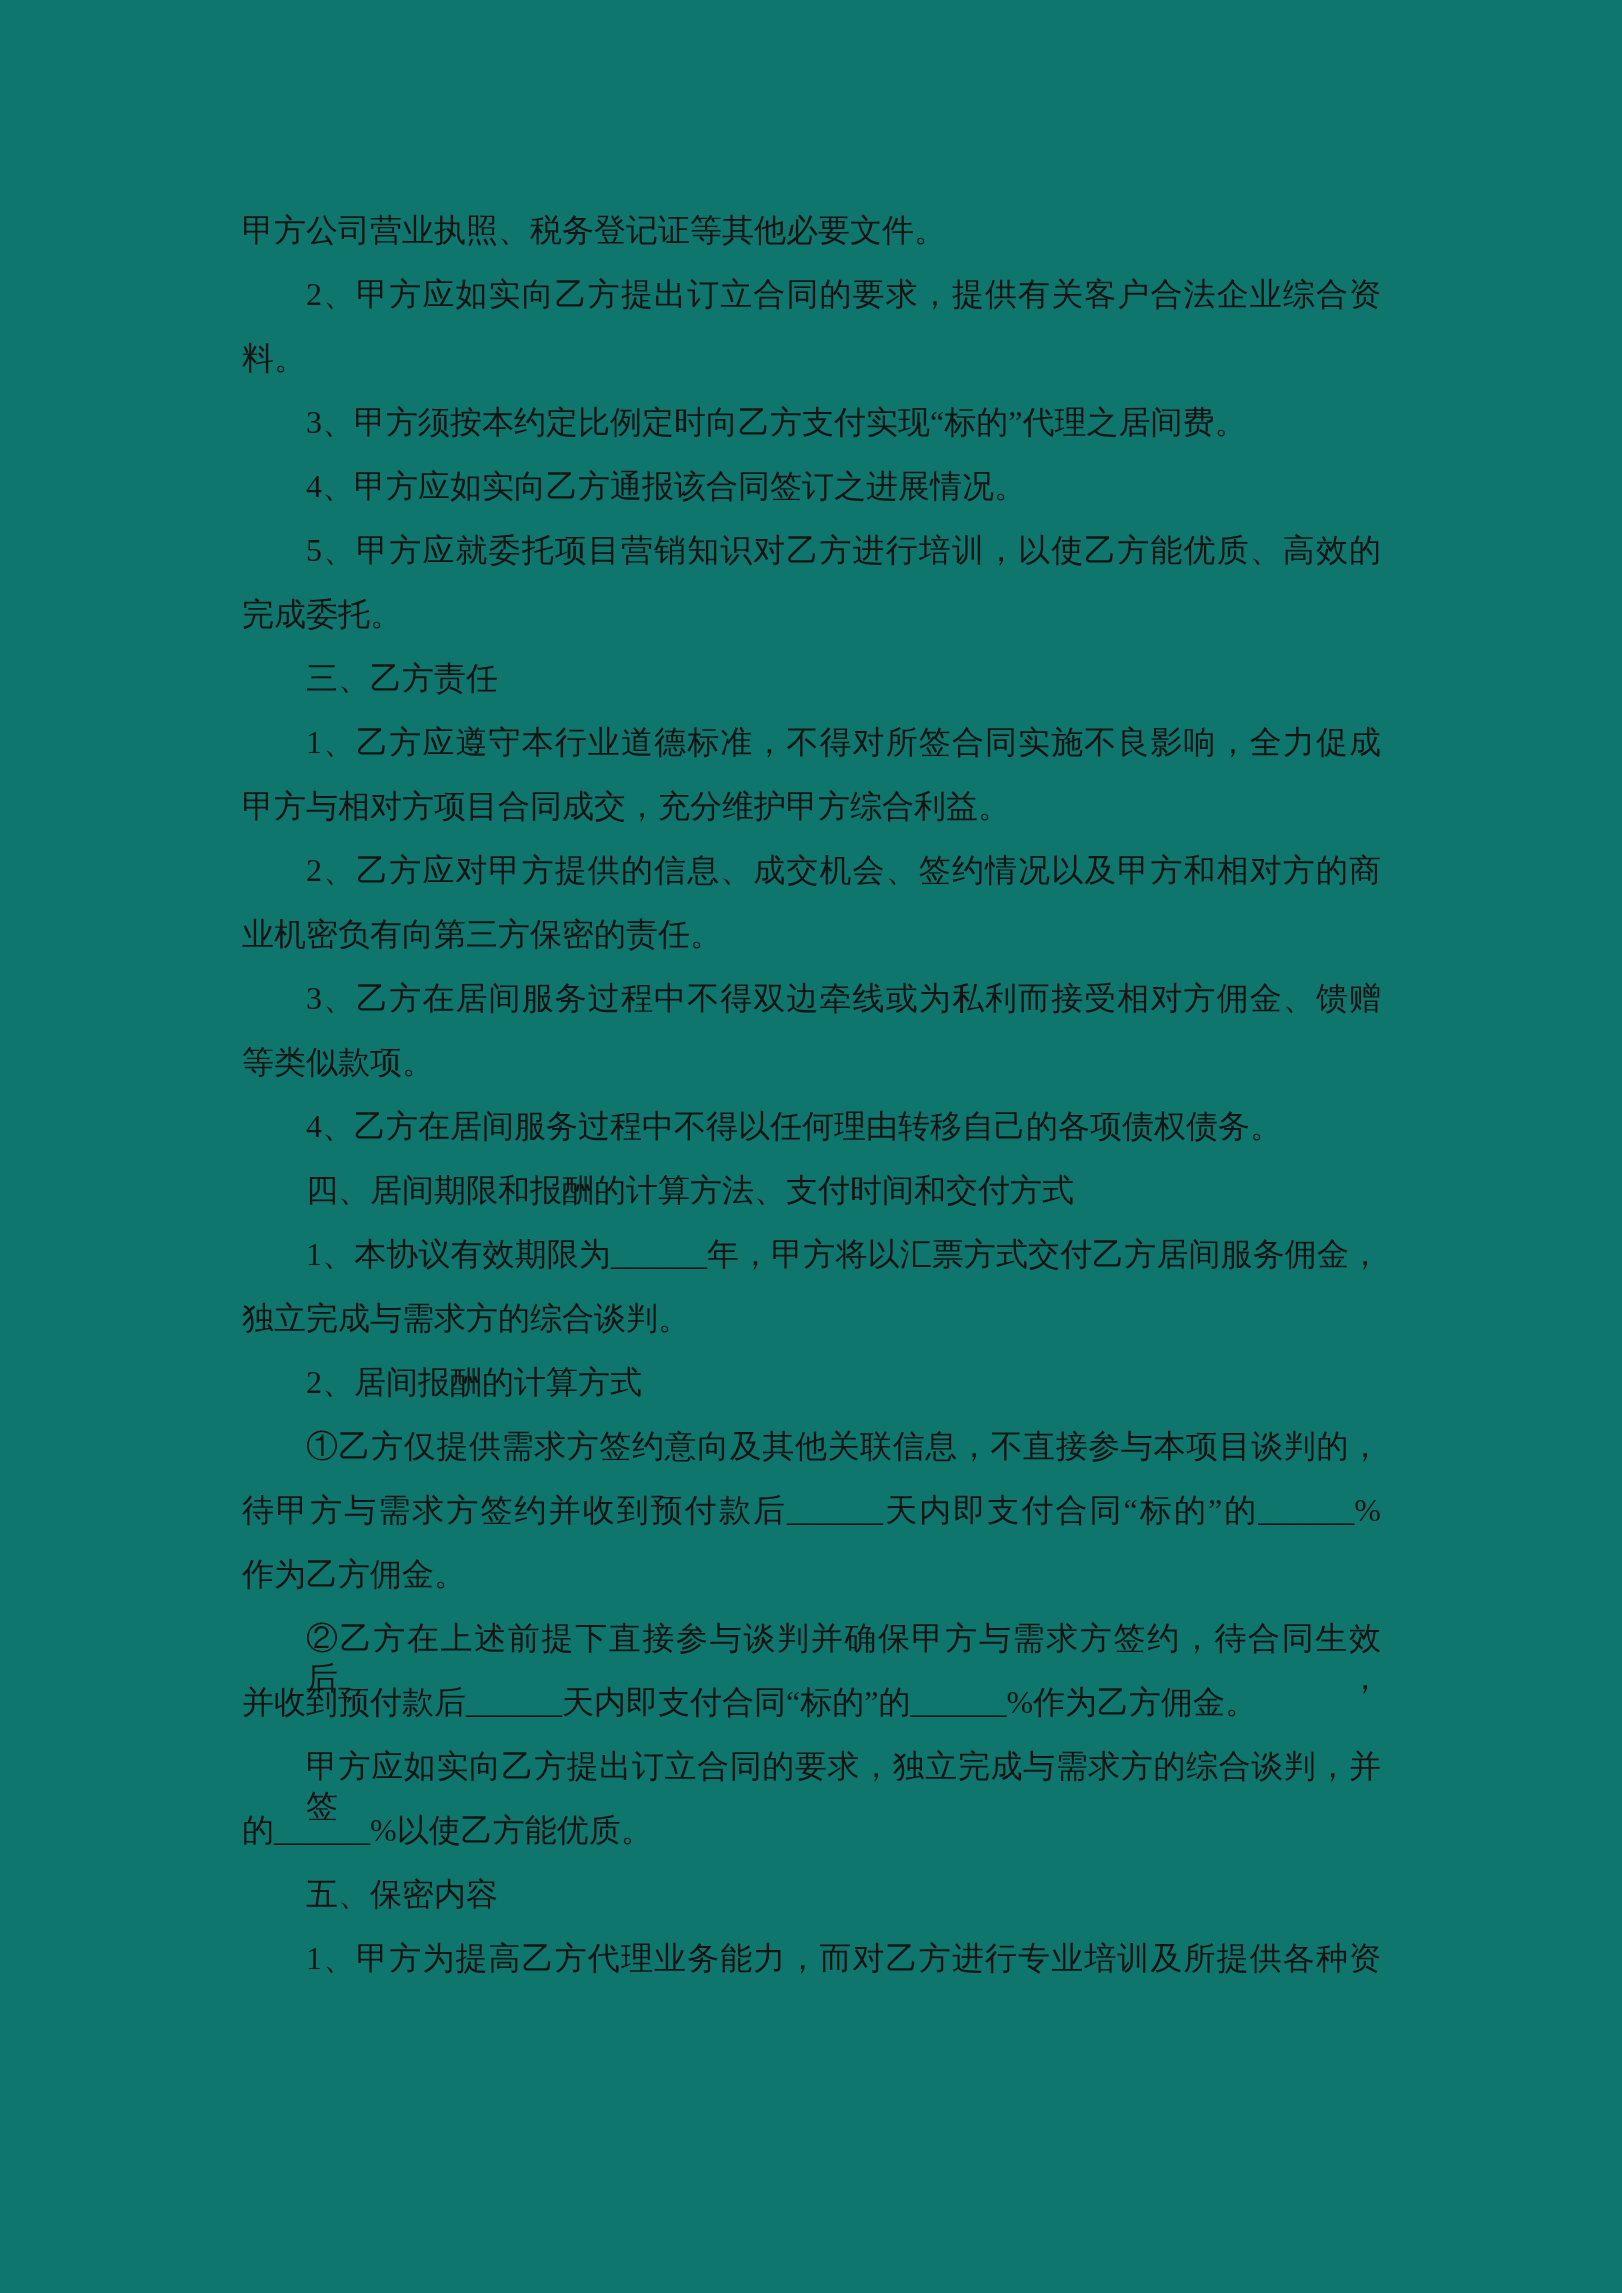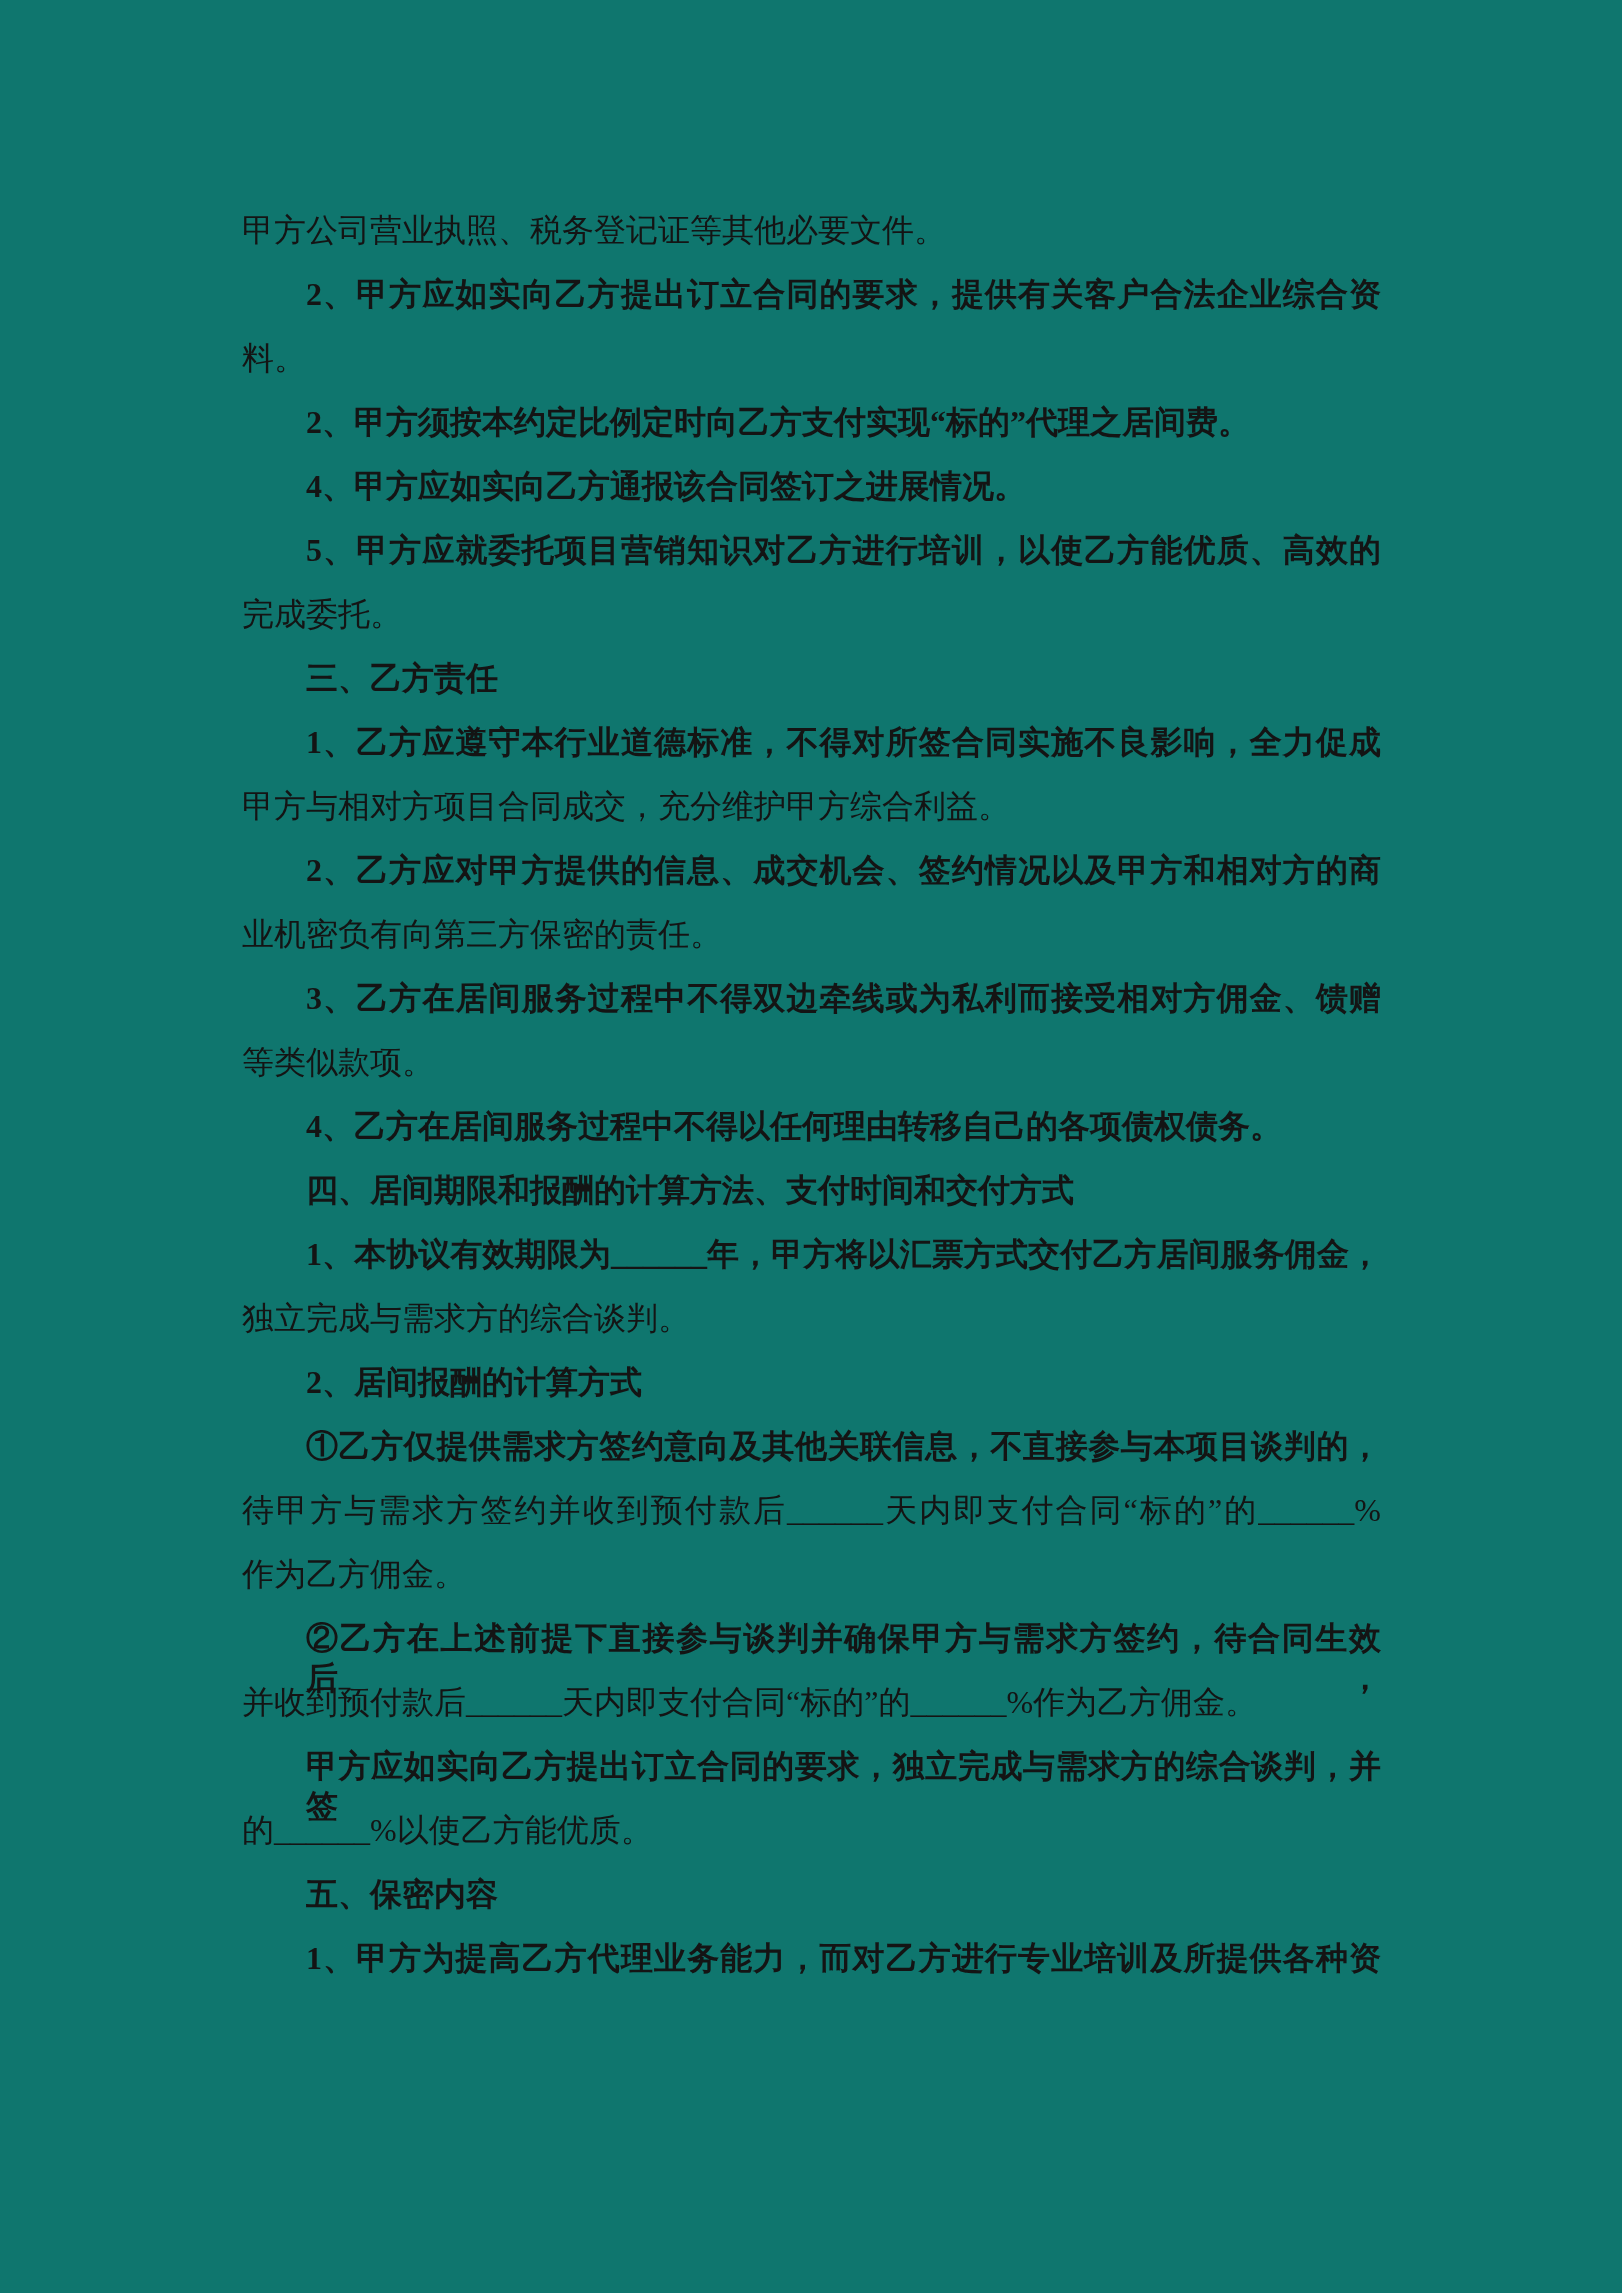--- a/index.html
+++ b/index.html
@@ -21,37 +21,36 @@
   .line {
     height: 64px;
     font-size: 32px;
     line-height: 40px;
     white-space: nowrap;
     letter-spacing: 0;
   }
   
   .ind {
     padding-left: 64px;
-    font-weight: bold;
   }
   
   .jst {
     white-space: normal;
     text-align: justify;
     text-align-last: justify;
   }
 </style>
 </head>
 <body>
 
 <div class="page">
   <div class="line">甲方公司营业执照、税务登记证等其他必要文件。</div>
   <div class="line ind jst">2、甲方应如实向乙方提出订立合同的要求，提供有关客户合法企业综合资</div>
   <div class="line">料。</div>
-  <div class="line ind">2、甲方须按本约定比例定时向乙方支付实现“标的”代理之居间费。</div>
+  <div class="line ind">3、甲方须按本约定比例定时向乙方支付实现“标的”代理之居间费。</div>
   <div class="line ind">4、甲方应如实向乙方通报该合同签订之进展情况。</div>
   <div class="line ind jst">5、甲方应就委托项目营销知识对乙方进行培训，以使乙方能优质、高效的</div>
   <div class="line">完成委托。</div>
   <div class="line ind">三、乙方责任</div>
   <div class="line ind jst">1、乙方应遵守本行业道德标准，不得对所签合同实施不良影响，全力促成</div>
   <div class="line">甲方与相对方项目合同成交，充分维护甲方综合利益。</div>
   <div class="line ind jst">2、乙方应对甲方提供的信息、成交机会、签约情况以及甲方和相对方的商</div>
   <div class="line">业机密负有向第三方保密的责任。</div>
   <div class="line ind jst">3、乙方在居间服务过程中不得双边牵线或为私利而接受相对方佣金、馈赠</div>
   <div class="line">等类似款项。</div>

